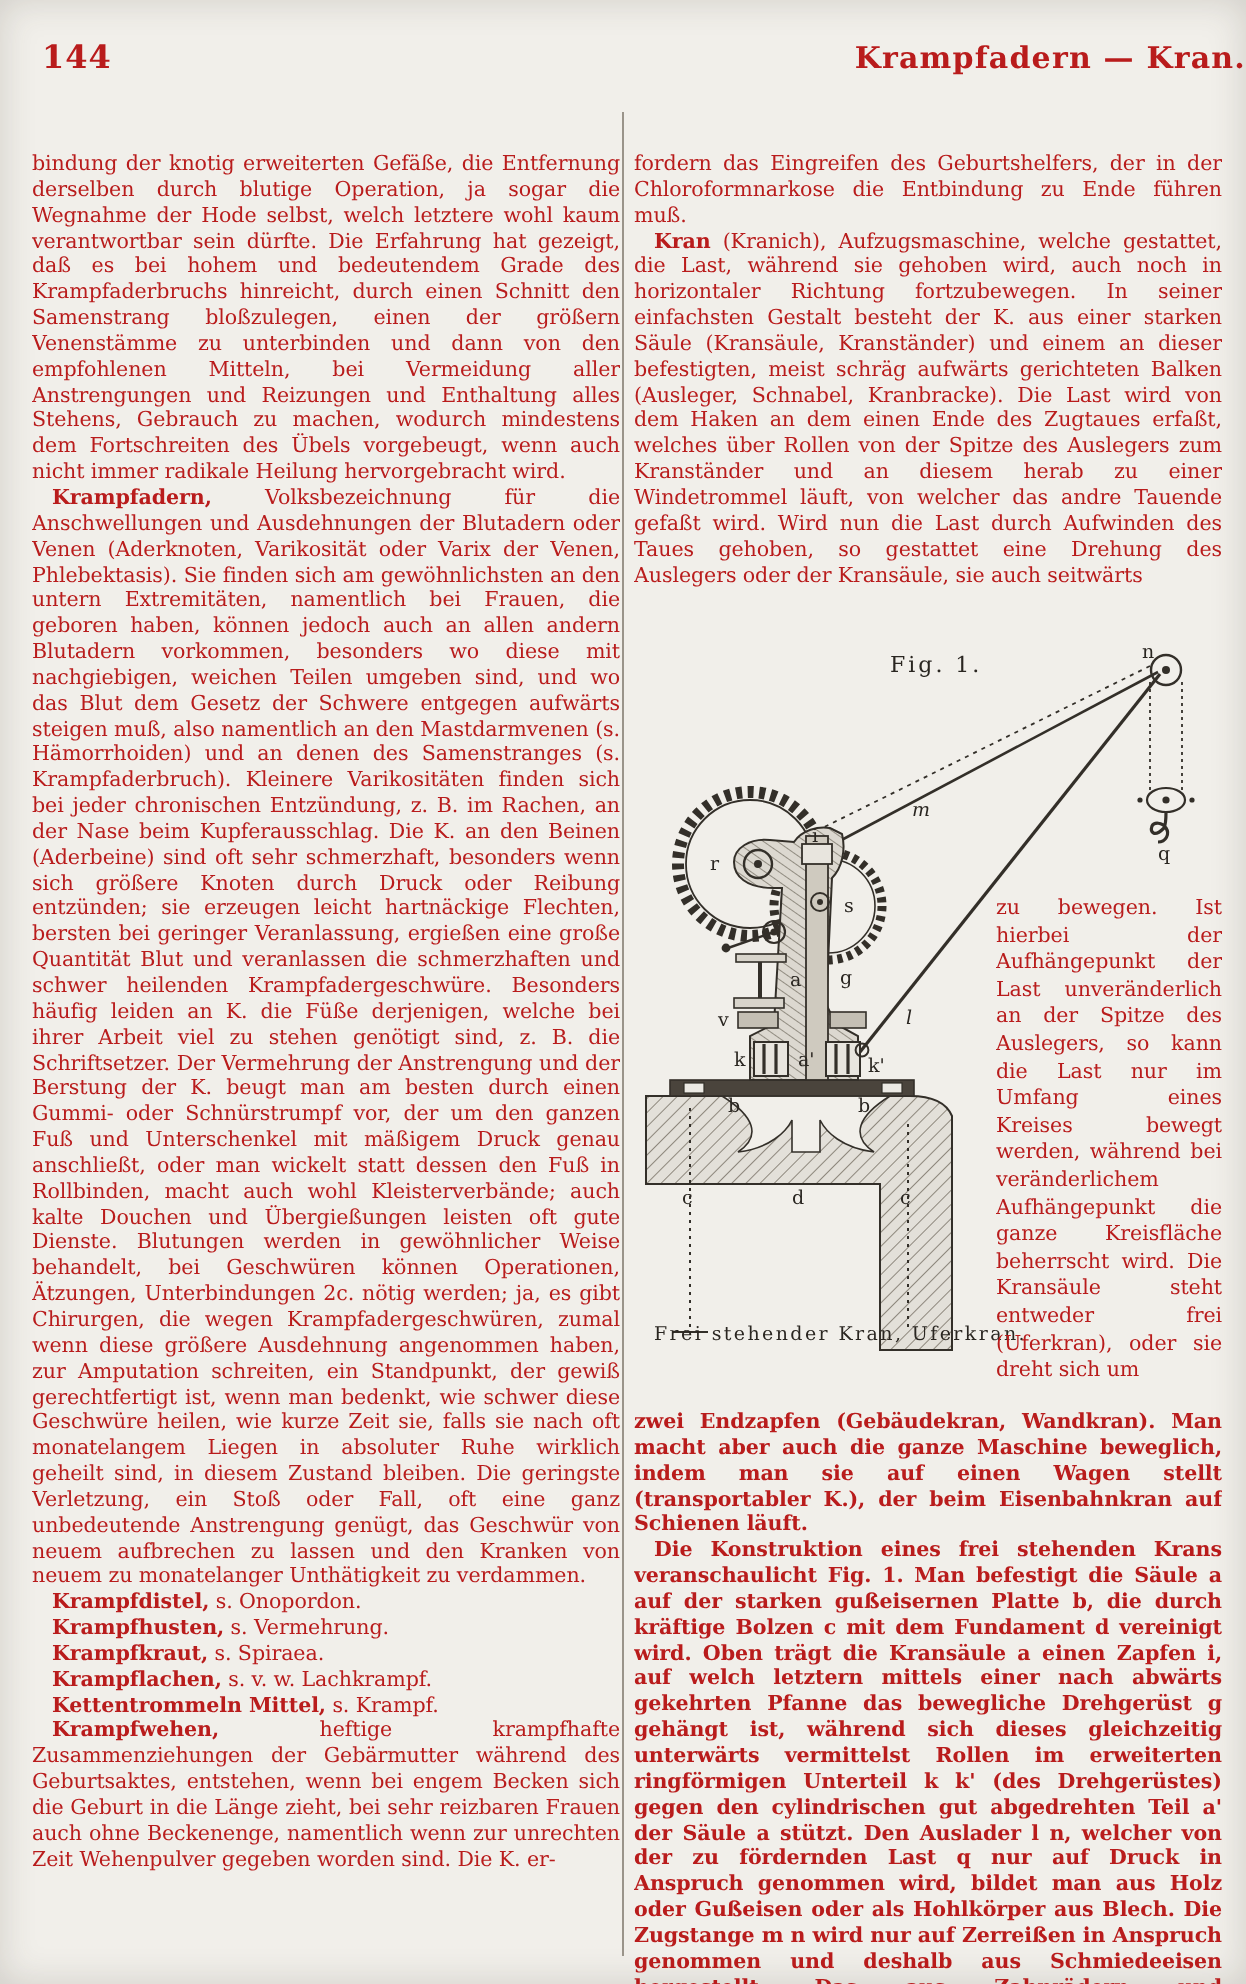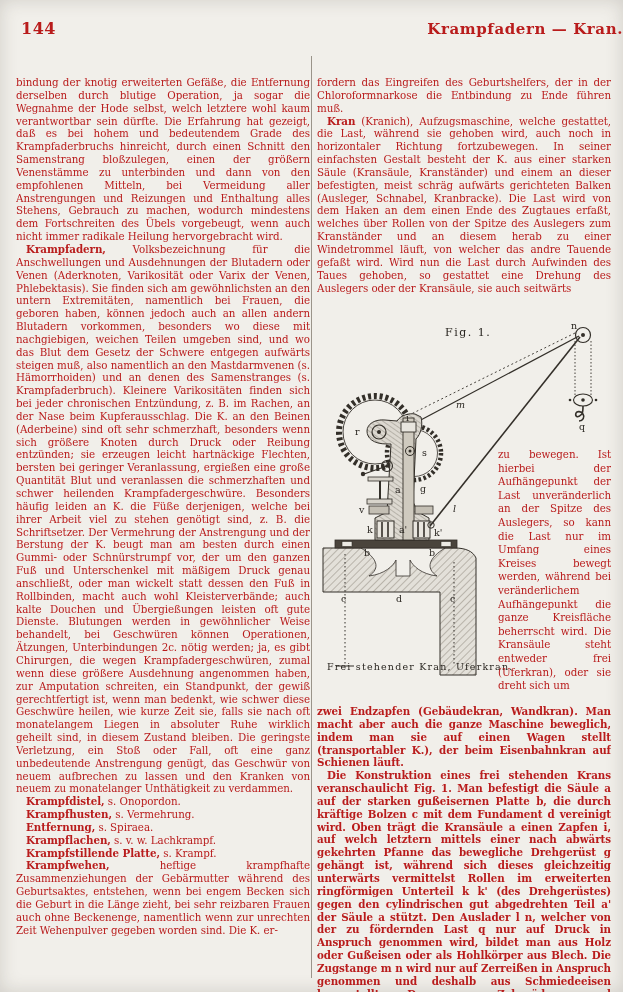--- a/index.html
+++ b/index.html
@@ -55,23 +55,23 @@
 <div class="page">
 
   <div class="page-num">144</div>
   <div class="header-title">Krampfadern — Kran.</div>
 
   <div class="col left-col">
     <p class="noindent"><span>bindung der knotig erweiterten Gefäße, die Entfernung derselben durch blutige Operation, ja sogar die Wegnahme der Hode selbst, welch letztere wohl kaum verantwortbar sein dürfte. Die Erfahrung hat gezeigt, daß es bei hohem und bedeutendem Grade des Krampfaderbruchs hinreicht, durch einen Schnitt den Samenstrang bloßzulegen, einen der größern Venenstämme zu unterbinden und dann von den empfohlenen Mitteln, bei Vermeidung aller Anstrengungen und Reizungen und Enthaltung alles Stehens, Gebrauch zu machen, wodurch mindestens dem Fortschreiten des Übels vorgebeugt, wenn auch nicht immer radikale Heilung hervorgebracht wird.</span></p>
     <p><b>Krampfadern,</b><span> Volksbezeichnung für die Anschwellungen und Ausdehnungen der Blutadern oder Venen (Aderknoten, Varikosität oder Varix der Venen, Phlebektasis). Sie finden sich am gewöhnlichsten an den untern Extremitäten, namentlich bei Frauen, die geboren haben, können jedoch auch an allen andern Blutadern vorkommen, besonders wo diese mit nachgiebigen, weichen Teilen umgeben sind, und wo das Blut dem Gesetz der Schwere entgegen aufwärts steigen muß, also namentlich an den Mastdarmvenen (s. Hämorrhoiden) und an denen des Samenstranges (s. Krampfaderbruch). Kleinere Varikositäten finden sich bei jeder chronischen Entzündung, z. B. im Rachen, an der Nase beim Kupferausschlag. Die K. an den Beinen (Aderbeine) sind oft sehr schmerzhaft, besonders wenn sich größere Knoten durch Druck oder Reibung entzünden; sie erzeugen leicht hartnäckige Flechten, bersten bei geringer Veranlassung, ergießen eine große Quantität Blut und veranlassen die schmerzhaften und schwer heilenden Krampfadergeschwüre. Besonders häufig leiden an K. die Füße derjenigen, welche bei ihrer Arbeit viel zu stehen genötigt sind, z. B. die Schriftsetzer. Der Vermehrung der Anstrengung und der Berstung der K. beugt man am besten durch einen Gummi- oder Schnürstrumpf vor, der um den ganzen Fuß und Unterschenkel mit mäßigem Druck genau anschließt, oder man wickelt statt dessen den Fuß in Rollbinden, macht auch wohl Kleisterverbände; auch kalte Douchen und Übergießungen leisten oft gute Dienste. Blutungen werden in gewöhnlicher Weise behandelt, bei Geschwüren können Operationen, Ätzungen, Unterbindungen 2c. nötig werden; ja, es gibt Chirurgen, die wegen Krampfadergeschwüren, zumal wenn diese größere Ausdehnung angenommen haben, zur Amputation schreiten, ein Standpunkt, der gewiß gerechtfertigt ist, wenn man bedenkt, wie schwer diese Geschwüre heilen, wie kurze Zeit sie, falls sie nach oft monatelangem Liegen in absoluter Ruhe wirklich geheilt sind, in diesem Zustand bleiben. Die geringste Verletzung, ein Stoß oder Fall, oft eine ganz unbedeutende Anstrengung genügt, das Geschwür von neuem aufbrechen zu lassen und den Kranken von neuem zu monatelanger Unthätigkeit zu verdammen.</span></p>
     <p><b>Krampfdistel,</b><span> s. Onopordon.</span></p>
     <p><b>Krampfhusten,</b><span> s. Vermehrung.</span></p>
-    <p><b>Entfernung,</b><span> s. Spiraea.</span></p>
+    <p><b>Krampfkraut,</b><span> s. Spiraea.</span></p>
     <p><b>Krampflachen,</b><span> s. v. w. Lachkrampf.</span></p>
-    <p><b>Krampfstillende Platte,</b><span> s. Krampf.</span></p>
+    <p><b>Kettentrommeln Mittel,</b><span> s. Krampf.</span></p>
     <p><b>Krampfwehen,</b><span> heftige krampfhafte Zusammenziehungen der Gebärmutter während des Geburtsaktes, entstehen, wenn bei engem Becken sich die Geburt in die Länge zieht, bei sehr reizbaren Frauen auch ohne Beckenenge, namentlich wenn zur unrechten Zeit Wehenpulver gegeben worden sind. Die K. er-</span></p>
   </div>
 
   <div class="col-rule"></div>
 
   <div class="col right-col">
     <div class="rc-top">
       <p class="noindent"><span>fordern das Eingreifen des Geburtshelfers, der in der Chloroformnarkose die Entbindung zu Ende führen muß.</span></p>
       <p><b>Kran</b><span> (Kranich), Aufzugsmaschine, welche gestattet, die Last, während sie gehoben wird, auch noch in horizontaler Richtung fortzubewegen. In seiner einfachsten Gestalt besteht der K. aus einer starken Säule (Kransäule, Kranständer) und einem an dieser befestigten, meist schräg aufwärts gerichteten Balken (Ausleger, Schnabel, Kranbracke). Die Last wird von dem Haken an dem einen Ende des Zugtaues erfaßt, welches über Rollen von der Spitze des Auslegers zum Kranständer und an diesem herab zu einer Windetrommel läuft, von welcher das andre Tauende gefaßt wird. Wird nun die Last durch Aufwinden des Taues gehoben, so gestattet eine Drehung des Auslegers oder der Kransäule, sie auch seitwärts</span></p>
     </div>

